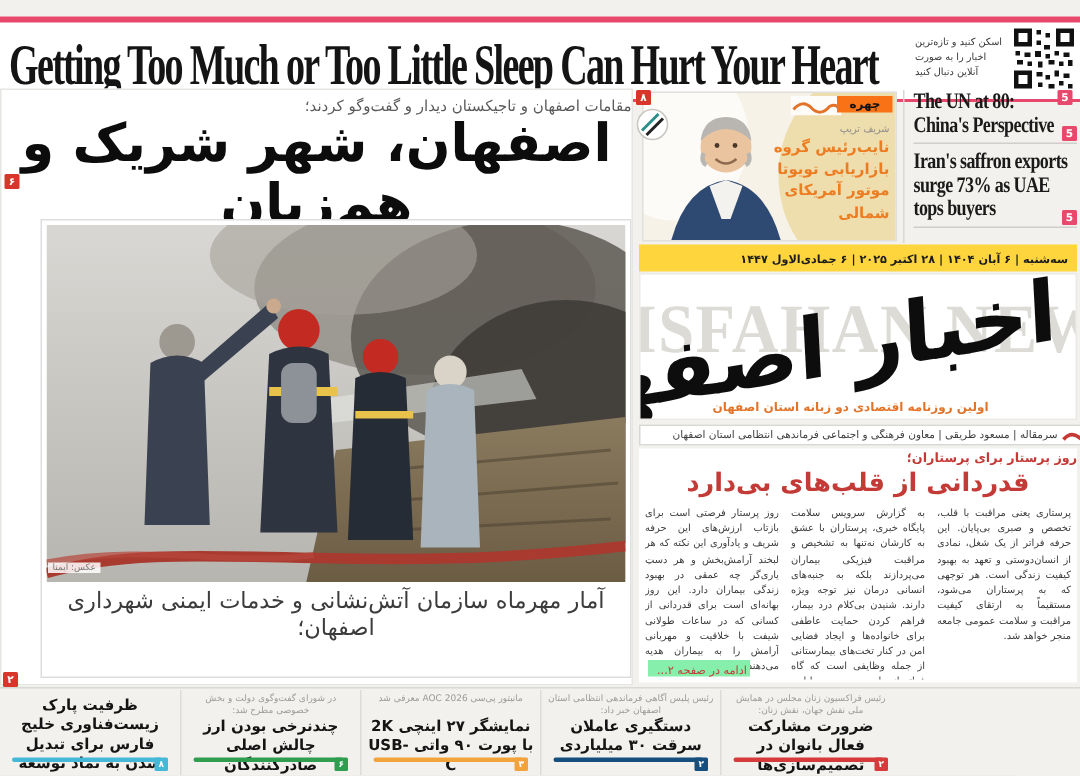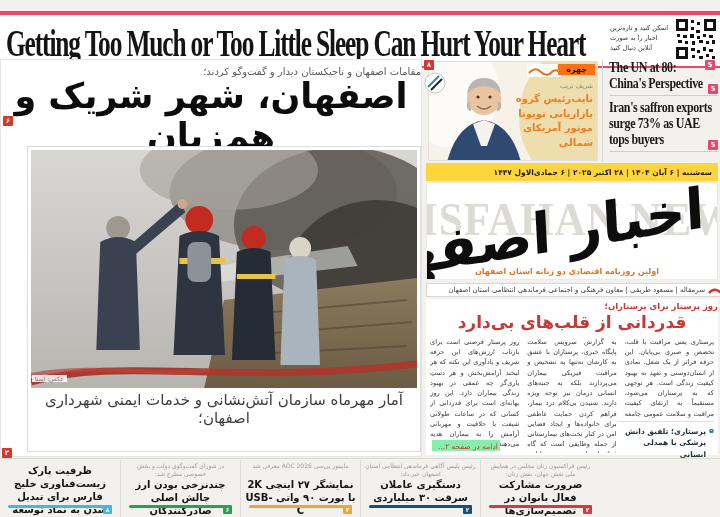--- a/index.html
+++ b/index.html
@@ -258,27 +258,20 @@
   </div>
 
   <div class="editorial">
     <div class="ed-kicker">روز پرستار برای پرستاران؛</div>
     <div class="ed-headline">قدردانی از قلب‌های بی‌دارد</div>
     <div class="ed-cols">
       <div class="ed-col">پرستاری یعنی مراقبت با قلب، تخصص و صبری بی‌پایان. این حرفه فراتر از یک شغل، نمادی از انسان‌دوستی و تعهد به بهبود کیفیت زندگی است. هر توجهی که به پرستاران می‌شود، مستقیماً به ارتقای کیفیت مراقبت و سلامت عمومی جامعه منجر خواهد شد.</div>
       <div class="ed-col">به گزارش سرویس سلامت پایگاه خبری، پرستاران با عشق به کارشان نه‌تنها به تشخیص و مراقبت فیزیکی بیماران می‌پردازند بلکه به جنبه‌های انسانی درمان نیز توجه ویژه دارند. شنیدن بی‌کلام درد بیمار، فراهم کردن حمایت عاطفی برای خانواده‌ها و ایجاد فضایی امن در کنار تخت‌های بیمارستانی از جمله وظایفی است که گاه فراتر از چارچوب رسمی طبابت با جان و دل انجام می‌دهند.</div>
       <div class="ed-col">روز پرستار فرصتی است برای بازتاب ارزش‌های این حرفه شریف و یادآوری این نکته که هر لبخند آرامش‌بخش و هر دستِ یاری‌گر چه عمقی در بهبود زندگی بیماران دارد. این روز بهانه‌ای است برای قدردانی از کسانی که در ساعات طولانی شیفت با خلاقیت و مهربانی آرامش را به بیماران هدیه می‌دهند.</div>
     </div>
-    <div class="pull-quote">
-      <svg width="10" height="10" viewBox="0 0 10 10">
-          <circle cx="5" cy="5" r="4.5" fill="#2e7da5"></circle>
-          <text x="5" y="7.4" font-size="6" fill="#fff" text-anchor="middle">❝</text>
-        </svg>
-      <span class="pqt">پرستاری؛ تلفیق دانش پزشکی با همدلی انسانی</span>
-    </div>
     <div class="continue">ادامه در صفحه ۲...</div>
   </div>
 
   <div class="bottom-rule"></div>
   <div class="teasers">
 
     <div class="teaser">
       <div class="t-title three" style="margin-top:2px;">ظرفیت پارک زیست‌فناوری خلیج فارس برای تبدیل شدن به نماد توسعه منطقه</div>
       <div class="t-bar" style="background:#45b8d8;"></div>
       <span class="badge t-badge" style="background:#45b8d8; right:8px;">۸</span>

